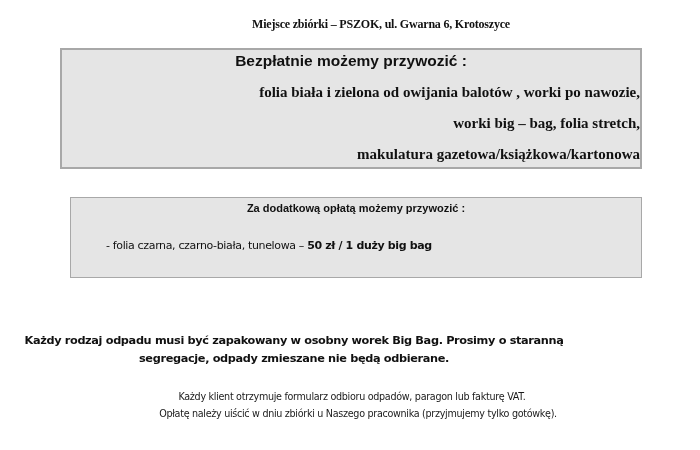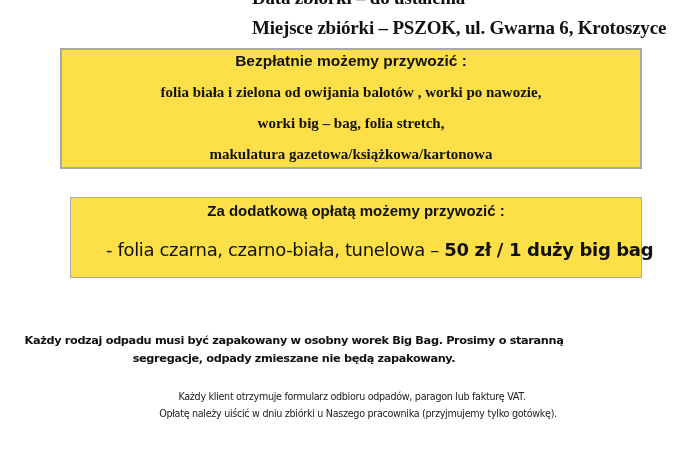--- a/index.html
+++ b/index.html
@@ -15,32 +15,32 @@
       color: #111111;
     }
     .serif-bold {
       font-family: "Liberation Serif", "DejaVu Serif", serif;
       font-weight: bold;
     }
     .abs { position: absolute; }
 
     .header-line {
       left: 252px;
-      font-size: 19px;
+      font-size: 12px;
       white-space: nowrap;
       letter-spacing: -0.2px;
     }
     #hdr-date { top: -13px; }
     #hdr-place { top: 17px; }
 
     .box {
       position: absolute;
       border: 2px solid #a8a8a8;
       box-sizing: border-box;
-      background: #fde047;
+      background: #e5e5e5;
       padding-left: 16px;
     }
     #free-box {
       left: 60px;
       top: 48px;
       width: 582px;
       height: 121px;
     }
     #paid-box {
       left: 70px;
@@ -53,41 +53,41 @@
     .box-title {
       position: absolute;
       left: 0;
       right: 0;
       text-align: center;
       font-family: "Liberation Sans", "DejaVu Sans", sans-serif;
       font-weight: bold;
       white-space: nowrap;
     }
     #free-title { top: 2px; font-size: 15.5px; }
-    #paid-title { top: 4px; font-size: 15px; }
+    #paid-title { top: 4px; font-size: 11px; }
 
     .free-item {
       position: absolute;
       left: 0;
       right: 0;
-      text-align: center;
+      text-align: right;
       font-family: "Liberation Serif", "DejaVu Serif", serif;
       font-weight: bold;
       font-size: 15px;
       white-space: nowrap;
     }
     #free-item-0 { top: 34px; }
     #free-item-1 { top: 65px; }
     #free-item-2 { top: 96px; }
 
     .paid-item {
       position: absolute;
       left: 35px;
       font-family: "DejaVu Sans", "Liberation Sans", sans-serif;
-      font-size: 18px;
+      font-size: 11px;
       white-space: nowrap;
       letter-spacing: -0.35px;
     }
     .paid-item b { font-weight: bold; }
     #paid-item-0 { top: 41px; }
     #paid-item-1 { top: 59px; }
 
     .notice {
       position: absolute;
       left: 0;
@@ -132,16 +132,16 @@
 </div>
 
 <div id="paid-box" class="box">
   <div id="paid-title" class="box-title">Za dodatkową opłatą możemy przywozić :</div>
   <div id="paid-item-0" class="paid-item">
     <span>- folia czarna, czarno-biała, tunelowa – </span><b>50 zł / 1 duży big bag</b>
   </div>
 </div>
 
 <div id="notice-0" class="notice">Każdy rodzaj odpadu musi być zapakowany w osobny worek Big Bag. Prosimy o staranną</div>
-<div id="notice-1" class="notice">segregacje, odpady zmieszane nie będą zapakowany.</div>
+<div id="notice-1" class="notice">segregacje, odpady zmieszane nie będą odbierane.</div>
 
 <div id="footer-0" class="footer">Każdy klient otrzymuje formularz odbioru odpadów, paragon lub fakturę VAT.</div>
 <div id="footer-1" class="footer">Opłatę należy uiścić w dniu zbiórki u Naszego pracownika (przyjmujemy tylko gotówkę).</div>
 
 </body></html>

